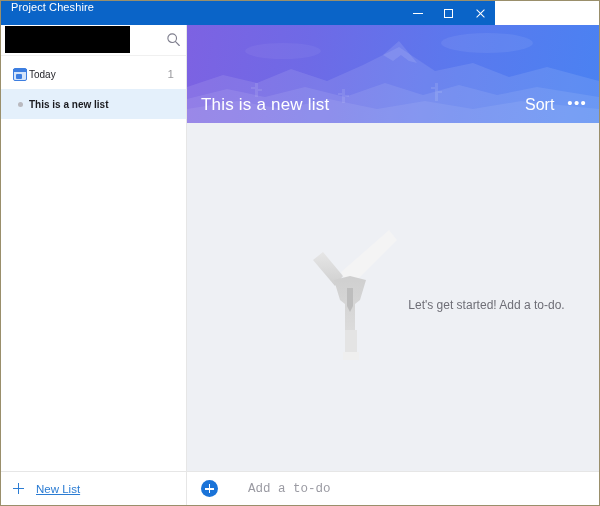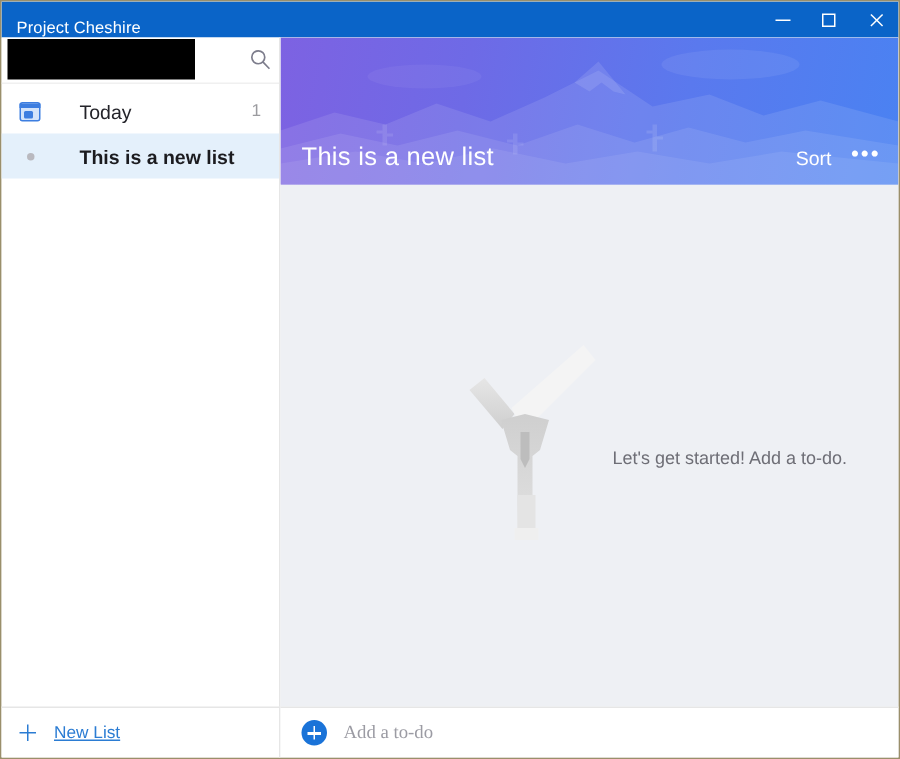--- a/index.html
+++ b/index.html
@@ -21,25 +21,25 @@
     background: #ffffff;
     box-sizing: border-box;
     border: 1px solid #9a8f6b;
     overflow: hidden;
   }
 
   
   .titlebar {
     position: absolute;
     top: 0; left: 0;
-    width: 598px;
+    width: 494px;
     height: 24px;
     background: #0a64c8;
     display: flex;
-    align-items: flex-end;
+    align-items: flex-start;
   }
   .titlebar-title {
     color: #ffffff;
     font-size: 11px;
     padding-left: 10px;
     letter-spacing: .1px;
     white-space: nowrap;
   }
   .winbtns {
     margin-left: auto;
@@ -170,23 +170,23 @@
     width: 6px; height: 5px;
     background: #3d7ee0;
     border-radius: 1px;
   }
   .dot-icon {
     width: 5px; height: 5px;
     border-radius: 50%;
     background: #b9b9bf;
   }
   .nav-label {
-    font-size: 13px;
+    font-size: 10px;
     color: #24242a;
-    margin-left: 24px;
+    margin-left: 0;
     white-space: nowrap;
   }
   .nav-count {
     margin-left: auto;
     font-size: 11.5px;
     color: #9b9b9f;
   }
 
   
   .main {
@@ -224,21 +224,21 @@
     white-space: nowrap;
   }
   .hero-actions {
     margin-left: auto;
     display: flex;
     align-items: center;
     gap: 13px;
   }
   .sort-btn {
     color: #ffffff;
-    font-size: 13px;
+    font-size: 16px;
     white-space: nowrap;
   }
   .more-btn {
     color: #ffffff;
     font-size: 15px;
     letter-spacing: 1.3px;
     line-height: 10px;
     padding-bottom: 5px;
   }
 
@@ -315,25 +315,25 @@
     flex: 0 0 17px;
   }
   .circle-plus::before, .circle-plus::after {
     content: "";
     position: absolute;
     background: #ffffff;
   }
   .circle-plus::before { left: 4px; top: 8px; width: 9px; height: 1.8px; }
   .circle-plus::after  { top: 4px; left: 7.6px; height: 9px; width: 1.8px; }
   .addtodo-input {
-    margin-left: 9px;
+    margin-left: 28px;
     border: 0;
     outline: none;
     background: transparent;
-    font-family: Liberation Serif, serif;
+    font-family: Liberation Mono, monospace;
     font-size: 12.5px;
     color: #b91c1c;
     width: 300px;
   }
   .addtodo-input::placeholder { color: #9b9ba3; }
 </style>
 </head>
 <body>
 
 <div id="app">

